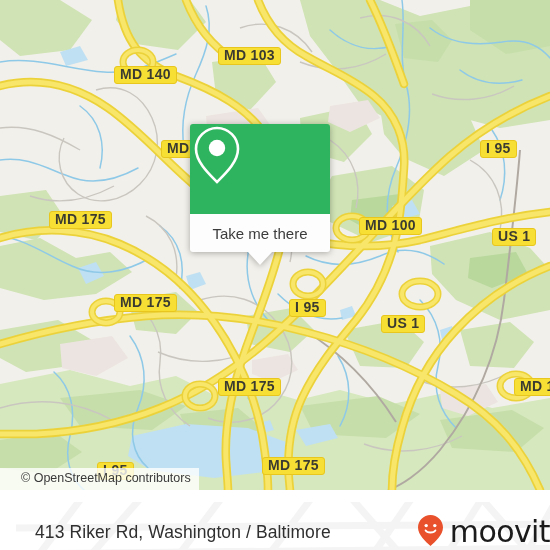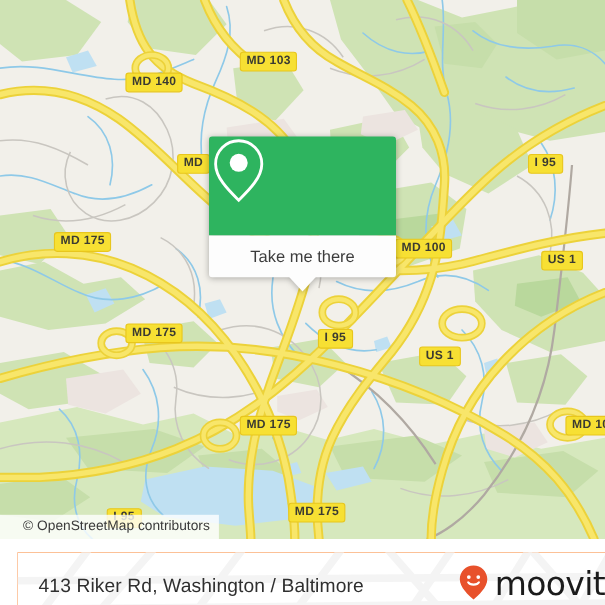--- a/index.html
+++ b/index.html
@@ -14,21 +14,21 @@
   .map{position:absolute;left:0;top:0;width:550px;height:490px;overflow:hidden;background:#f2f0ea;}
   .map svg{position:absolute;left:0;top:0;display:block;}
 
   
   .shield{
     position:absolute;
     background:#f7e033;
     border:1.6px solid #e8c61d;
     border-radius:3px;
     color:#3b3b32;
-    font-size:11px;
+    font-size:14px;
     font-weight:bold;
     letter-spacing:.3px;
     padding:1px 5px 2px 5px;
     line-height:13px;
     white-space:nowrap;
     font-family:"Liberation Sans","DejaVu Sans",sans-serif;
     box-sizing:border-box;
   }
 
   
@@ -37,21 +37,21 @@
     background:rgba(255,255,255,.80);
     color:#3a3a3a;
     font-size:12.5px;
     line-height:19px;
     padding:1px 8px 2px 21px;
     white-space:nowrap;
   }
 
   
   .popup{
-    position:absolute;left:190px;top:124px;width:170px;
+    position:absolute;left:190px;top:124px;width:140px;
     filter:drop-shadow(0 1px 3px rgba(0,0,0,.30));
     text-align:center;
   }
   .popup-head{
     background:#2eb45f;
     height:90px;
     border-radius:3px 3px 0 0;
     display:flex;align-items:center;justify-content:center;
   }
   .popup-head svg{display:block;}

